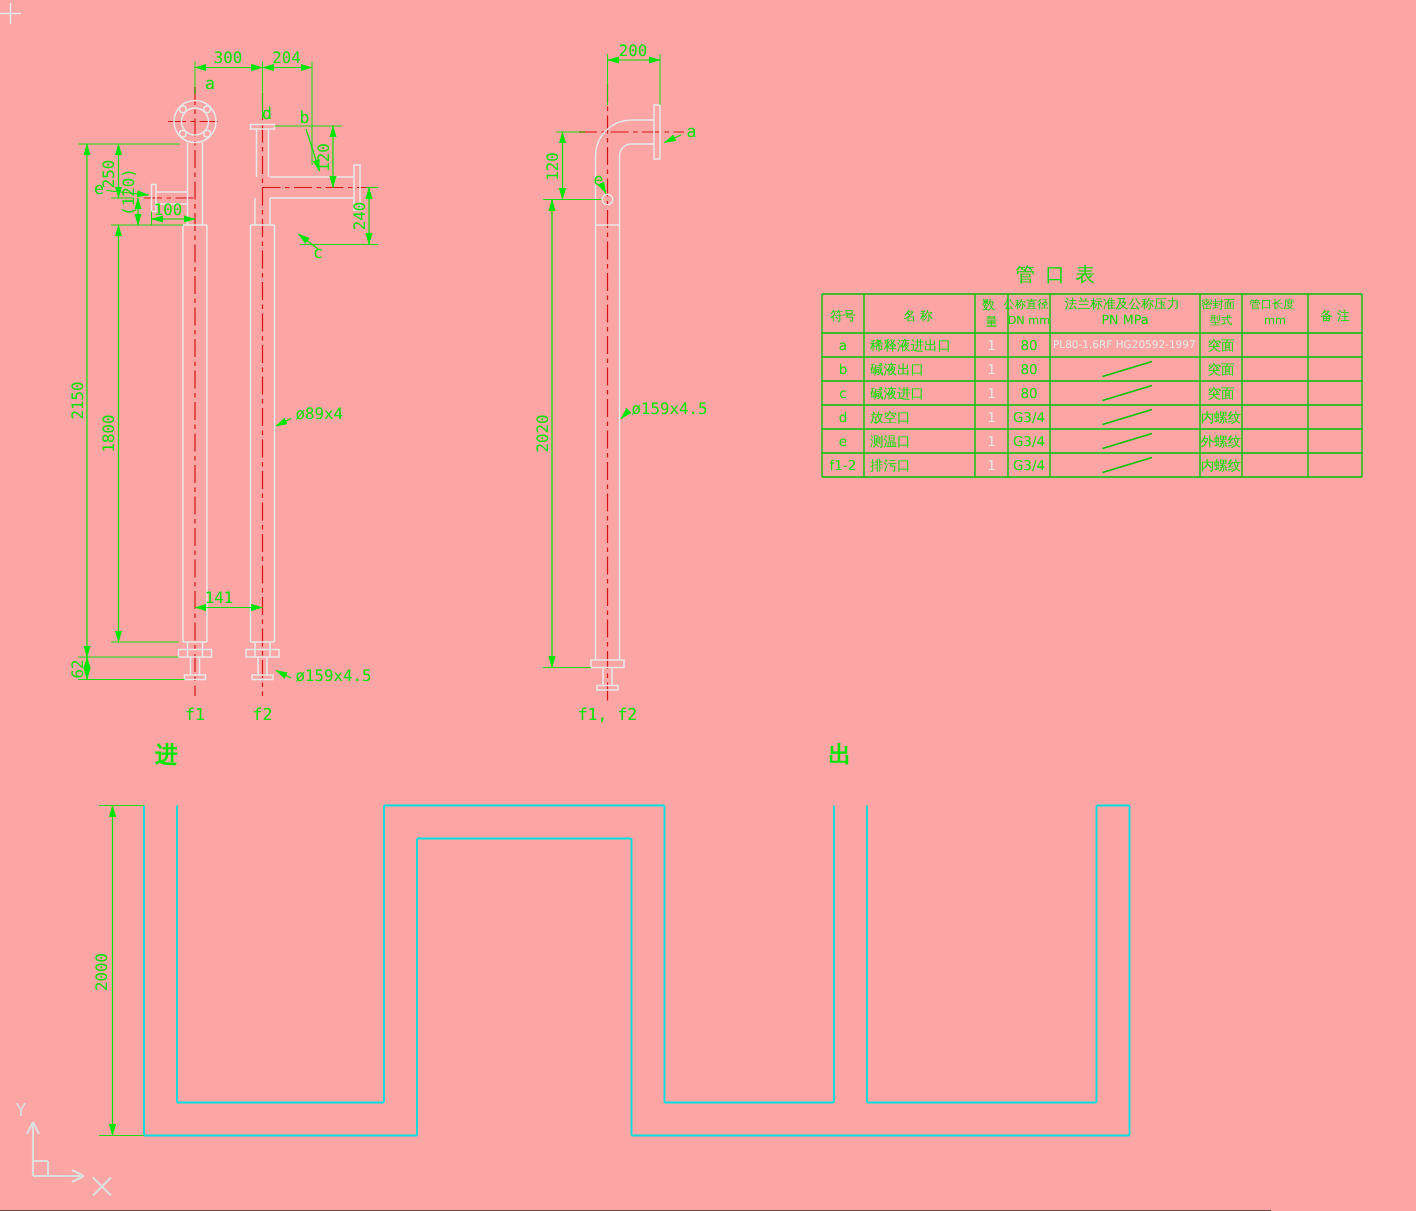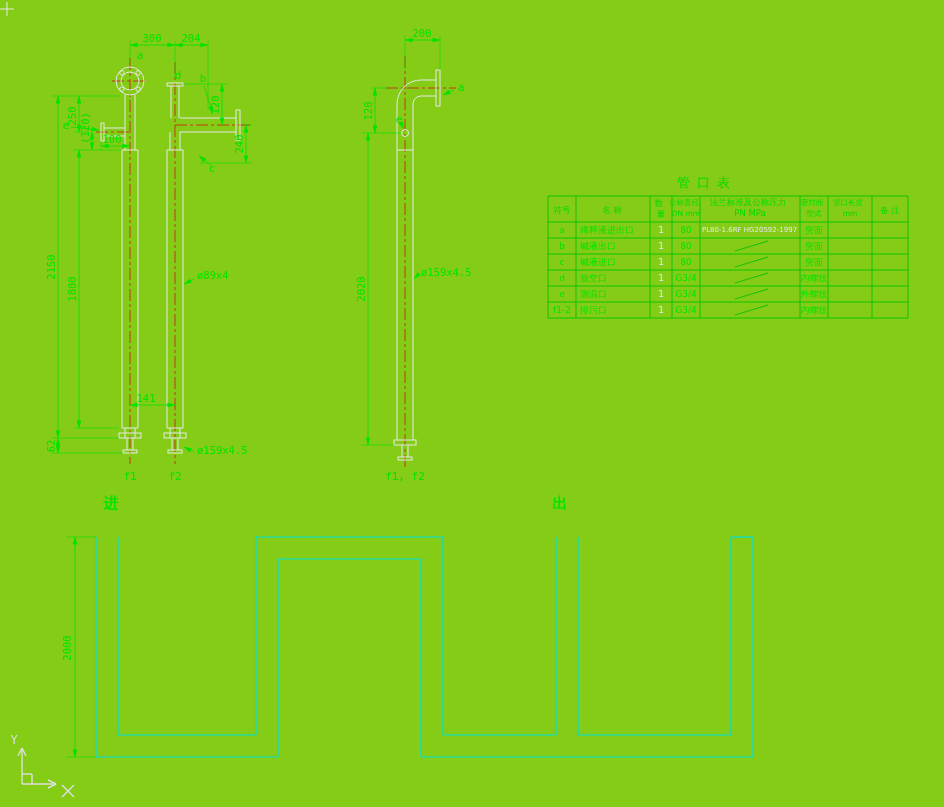--- a/index.html
+++ b/index.html
@@ -1,16 +1,16 @@
 <!DOCTYPE html>
 <html><head>
 <meta charset="utf-8">
 <style>
   html,body{margin:0;padding:0;background:#000002;}
-  .wrap{width:944px;height:807px;background:#84cc16;position:relative;overflow:hidden;}
+  .wrap{width:944px;height:807px;background:#fca5a5;position:relative;overflow:hidden;}
   svg{display:block;}
   .wline{stroke:#e8e8e8;stroke-width:1;fill:none;}
   .cline{stroke:#d41414;stroke-width:0.8;fill:none;stroke-dasharray:12 3 3 3;}
   .dimline{stroke:#00e400;stroke-width:0.8;fill:none;}
   .extline{stroke:#00e400;stroke-width:0.6;fill:none;}
   .cyline{stroke:#00e0e0;stroke-width:1.2;fill:none;}
   .tline{stroke:#00c400;stroke-width:0.9;fill:none;}
   .ucsline{stroke:#dedede;stroke-width:1.4;fill:none;}
   text{user-select:none;}
   .dimtxt{fill:#00e400;font:10.5px "DejaVu Sans Mono", monospace;}

